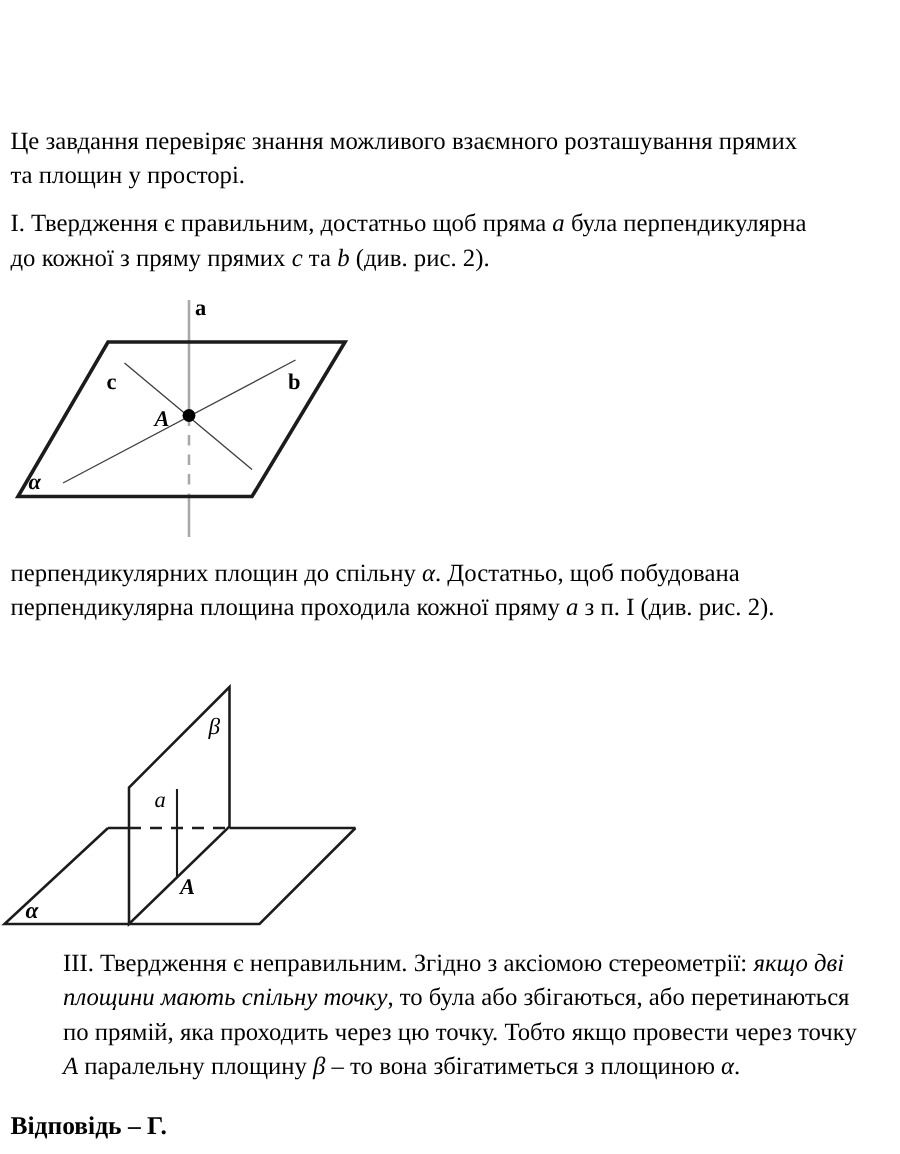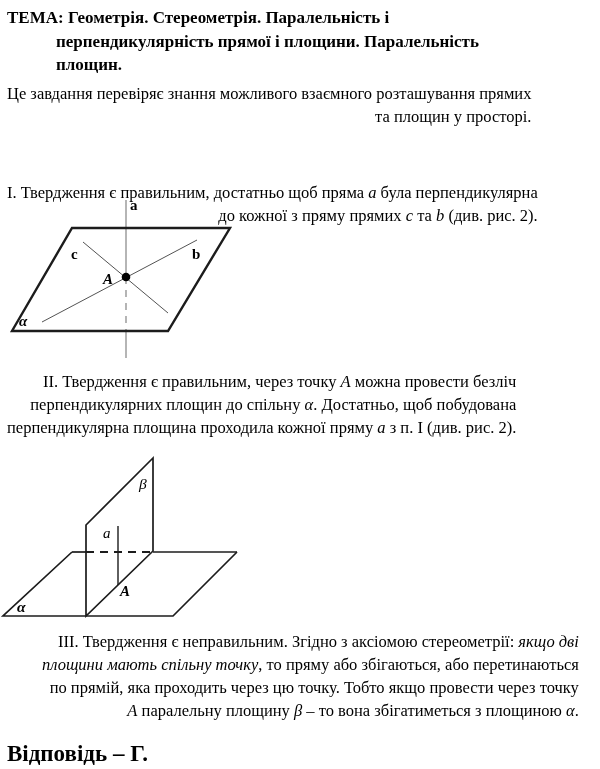--- a/index.html
+++ b/index.html
@@ -2,45 +2,40 @@
 <html><head>
 <meta charset="utf-8">
 <style>
   html,body{margin:0;padding:0;background:#ffffff;}
   .doc{
     position:relative;width:600px;height:769px;overflow:hidden;
     background:#ffffff;color:#000000;
     font-family:"Liberation Serif","DejaVu Serif",serif;
   }
   .block{position:absolute;left:7px;white-space:nowrap;}
-  .body-text{font-size:16.5px;line-height:23px;text-align:right;}
+  .body-text{font-size:16.5px;line-height:23px;}
   .title{top:6px;font-size:17px;line-height:23.5px;font-weight:bold;}
   .title .cont{padding-left:49px;}
   #intro{top:82px;}
-  #st1{top:137px;margin-top:44px;}
+  #st1{top:137px;}
   #st2{top:370px;}
   #st3{top:630px;margin-left:35px;}
-  #answer{top:741px;font-weight:bold;font-size:23px;}
+  #answer{top:741px;font-weight:bold;font-size:17px;}
   .fig{position:absolute;left:0;}
   #fig1{top:195px;width:250px;height:170px;}
   #fig2{top:450px;width:250px;height:175px;}
   svg{display:block;}
   svg text{font-family:"Liberation Serif","DejaVu Serif",serif;}
   i{font-style:italic;}
 </style>
 </head>
 <body>
 
 <div class="doc">
 
-  <div class="block title">
-    <div>ТЕМА: Геометрія. Стереометрія. Паралельність і</div>
-    <div class="cont">перпендикулярність прямої і площини. Паралельність</div>
-    <div class="cont">площин.</div>
-  </div>
 
   <div id="intro" class="block body-text">
       <div><span>Це завдання перевіряє знання можливого взаємного розташування прямих</span></div>
       <div><span>та площин у просторі.</span></div>
     </div>
 
   <div id="st1" class="block body-text">
       <div><span>І. Твердження є правильним, достатньо щоб пряма </span><i>a</i><span> була перпендикулярна</span></div>
       <div><span>до кожної з пряму прямих </span><i>c</i><span> та </span><i>b</i><span> (див. рис. 2).</span></div>
     </div>
@@ -64,21 +59,20 @@
 
       <text x="130" y="15" font-size="15" font-weight="bold">a</text>
       <text x="71" y="64" font-size="15" font-weight="bold">c</text>
       <text x="192" y="64" font-size="15" font-weight="bold">b</text>
       <text x="103" y="89" font-size="15" font-weight="bold" font-style="italic">A</text>
       <text x="19" y="131" font-size="15" font-weight="bold" font-style="italic">α</text>
     </svg>
   </div>
 
   <div id="st2" class="block body-text">
-      <div><span>ІІ. Твердження є правильним, через точку </span><i>A</i><span> можна провести безліч</span></div>
       <div><span>перпендикулярних площин до спільну </span><i>α</i><span>. Достатньо, щоб побудована</span></div>
       <div><span>перпендикулярна площина проходила кожної пряму </span><i>a</i><span> з п. І (див. рис. 2).</span></div>
     </div>
 
   <div id="fig2" class="fig">
     <svg width="250" height="175" viewBox="0 0 250 175">
 
       <polygon points="153,8 86,75 86,166 153,101" fill="none" stroke-width="1.7" stroke="#1c1c1c"></polygon>
 
       <path d="M72,102 L3,166 L173,166 L237,102" fill="none" stroke-width="1.7" stroke="#1c1c1c"></path>
@@ -93,20 +87,20 @@
 
       <text x="139" y="39" font-size="15.5" font-style="italic">β</text>
       <text x="103" y="88" font-size="15" font-style="italic">a</text>
       <text x="120" y="146" font-size="15" font-weight="bold" font-style="italic">A</text>
       <text x="17" y="162" font-size="15.5" font-weight="bold" font-style="italic">α</text>
     </svg>
   </div>
 
   <div id="st3" class="block body-text">
       <div><span>ІІІ. Твердження є неправильним. Згідно з аксіомою стереометрії: </span><i>якщо дві</i><span></span></div>
-      <div><span></span><i>площини мають спільну точку</i><span>, то пряму або збігаються, або перетинаються</span></div>
+      <div><span></span><i>площини мають спільну точку</i><span>, то була або збігаються, або перетинаються</span></div>
       <div><span>по прямій, яка проходить через цю точку. Тобто якщо провести через точку</span></div>
       <div><span></span><i>A</i><span> паралельну площину </span><i>β</i><span> – то вона збігатиметься з площиною </span><i>α</i><span>.</span></div>
     </div>
 
   <div id="answer" class="block">Відповідь – Г.</div>
 
 </div>
 
 </body></html>

